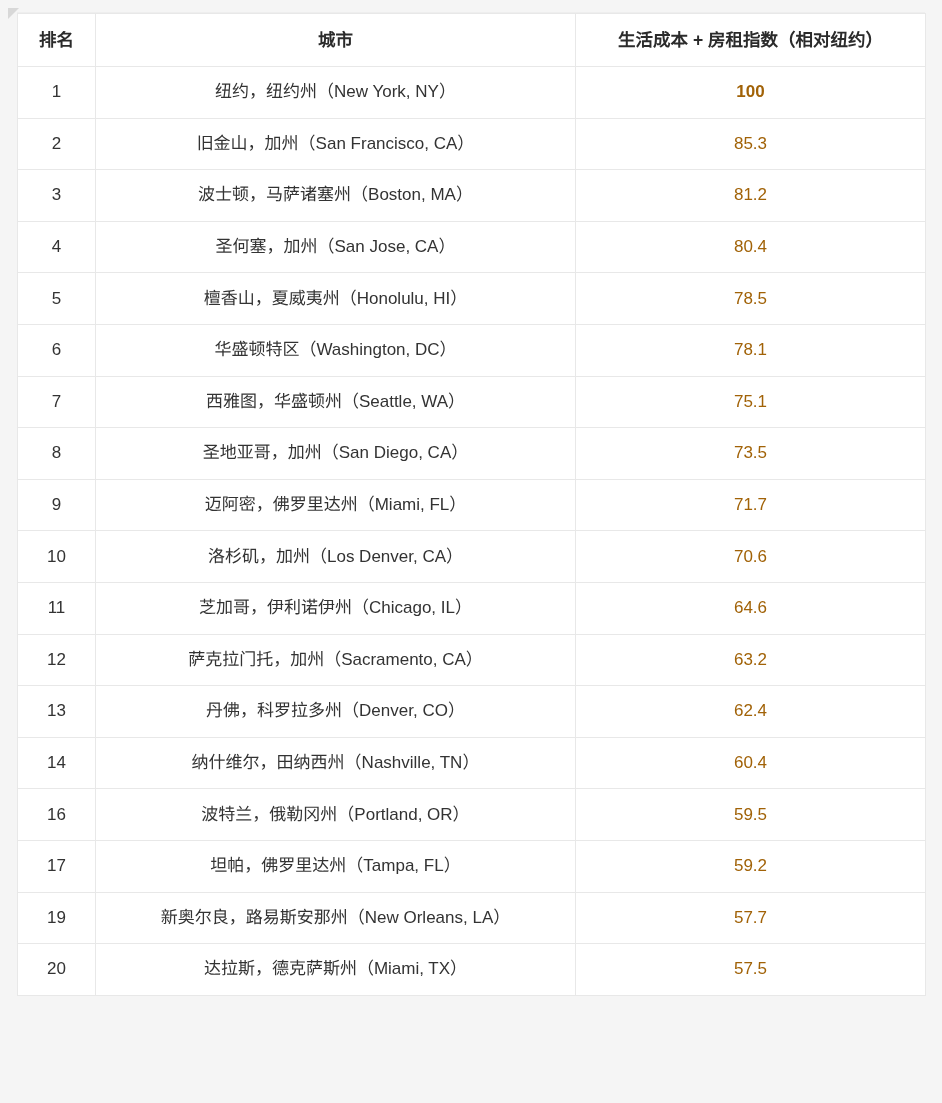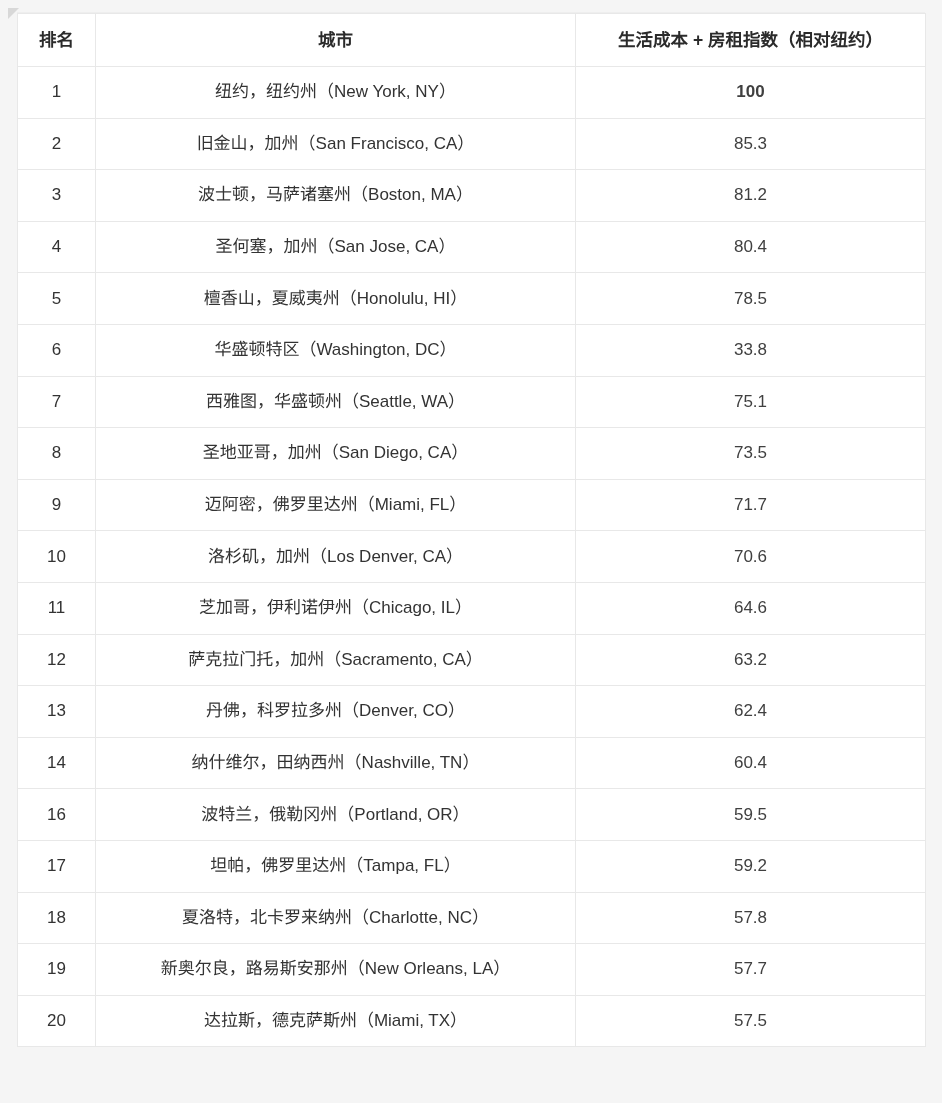--- a/index.html
+++ b/index.html
@@ -79,21 +79,21 @@
   }
 
   table.cost-table td.city-cell {
     font-size: 17px;
     color: #333333;
     text-align: center;
   }
 
   table.cost-table td.index-cell {
     font-size: 17px;
-    color: #404040;
+    color: #a16207;
   }
 
   table.cost-table td.index-cell.bold {
     font-weight: bold;
   }
 </style>
 </head>
 <body>
 
 <div class="page">
@@ -136,21 +136,21 @@
             <td class="index-cell">80.4</td>
           </tr>
           <tr>
             <td class="rank-cell">5</td>
             <td class="city-cell">檀香山，夏威夷州（Honolulu, HI）</td>
             <td class="index-cell">78.5</td>
           </tr>
           <tr>
             <td class="rank-cell">6</td>
             <td class="city-cell">华盛顿特区（Washington, DC）</td>
-            <td class="index-cell">33.8</td>
+            <td class="index-cell">78.1</td>
           </tr>
           <tr>
             <td class="rank-cell">7</td>
             <td class="city-cell">西雅图，华盛顿州（Seattle, WA）</td>
             <td class="index-cell">75.1</td>
           </tr>
           <tr>
             <td class="rank-cell">8</td>
             <td class="city-cell">圣地亚哥，加州（San Diego, CA）</td>
             <td class="index-cell">73.5</td>
@@ -189,25 +189,20 @@
             <td class="rank-cell">16</td>
             <td class="city-cell">波特兰，俄勒冈州（Portland, OR）</td>
             <td class="index-cell">59.5</td>
           </tr>
           <tr>
             <td class="rank-cell">17</td>
             <td class="city-cell">坦帕，佛罗里达州（Tampa, FL）</td>
             <td class="index-cell">59.2</td>
           </tr>
           <tr>
-            <td class="rank-cell">18</td>
-            <td class="city-cell">夏洛特，北卡罗来纳州（Charlotte, NC）</td>
-            <td class="index-cell">57.8</td>
-          </tr>
-          <tr>
             <td class="rank-cell">19</td>
             <td class="city-cell">新奥尔良，路易斯安那州（New Orleans, LA）</td>
             <td class="index-cell">57.7</td>
           </tr>
           <tr>
             <td class="rank-cell">20</td>
             <td class="city-cell">达拉斯，德克萨斯州（Miami, TX）</td>
             <td class="index-cell">57.5</td>
           </tr>
         </tbody>

